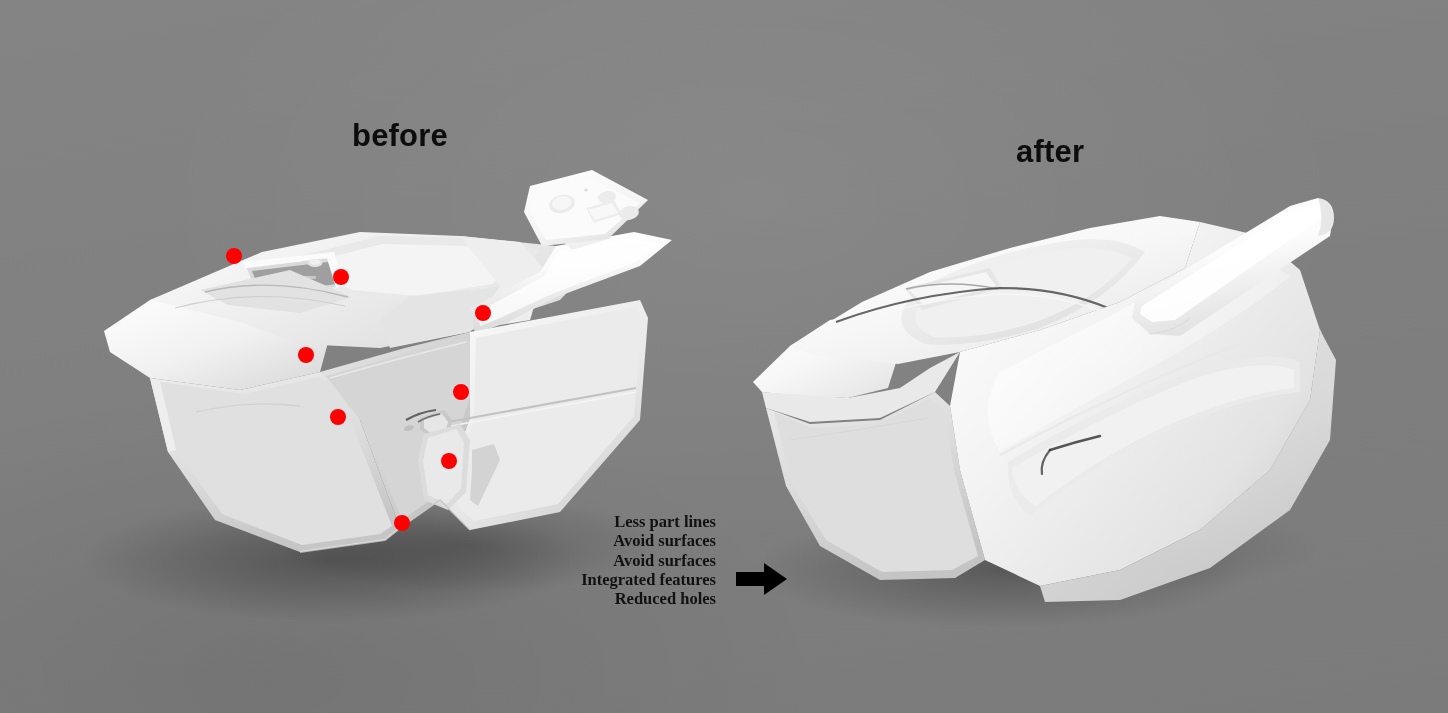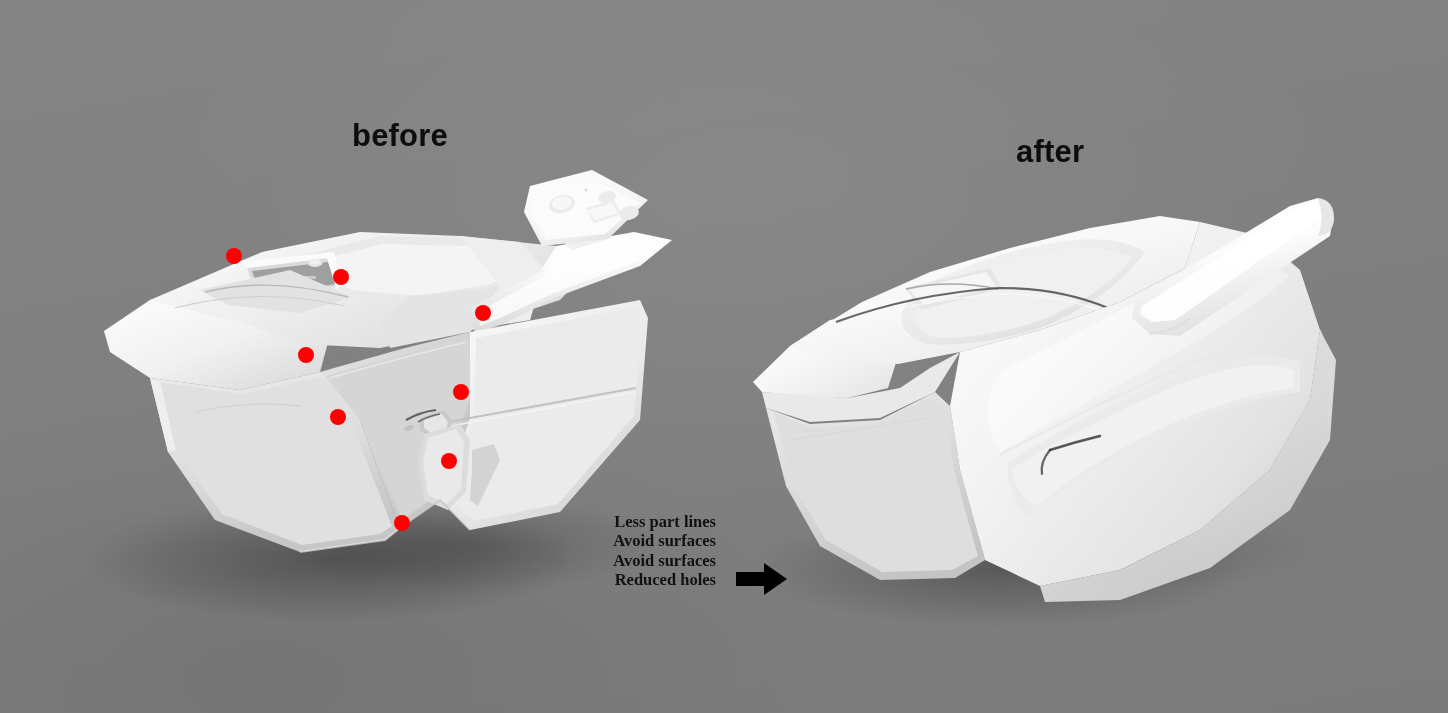--- a/index.html
+++ b/index.html
@@ -290,20 +290,21 @@
     <path d="M1320,330 Q1334,372 1328,424" stroke="#dcdcdc" stroke-width="1.6" fill="none" opacity="0.7"></path>
   </svg>
 
   <div class="caption" id="caption-before">before</div>
   <div class="caption" id="caption-after">after</div>
 
   <div id="principles">
     <span class="principle-item">Less part lines</span>
     <span class="principle-item">Avoid surfaces</span>
     <span class="principle-item">Avoid surfaces</span>
+    <span class="principle-item">Integrated features</span>
     <span class="principle-item">Reduced holes</span>
   </div>
 
   <svg id="arrow-forward" viewBox="0 0 52 36">
     <path d="M0,11 L28,11 L28,2 L51,18 L28,34 L28,25 L0,25 Z" fill="#000000"></path>
   </svg>
 
   <div class="dot" style="left:226px;  top:248px;"></div>
   <div class="dot" style="left:333px;  top:269px;"></div>
   <div class="dot" style="left:475px;  top:305px;"></div>

